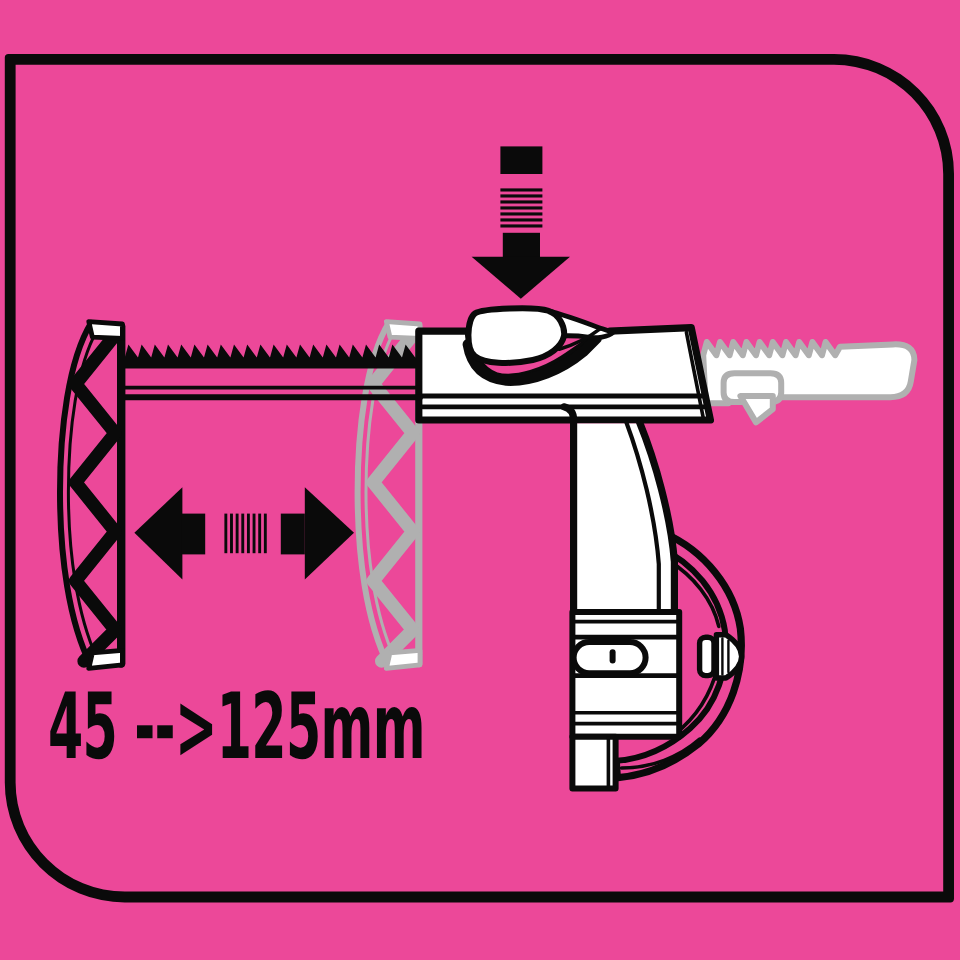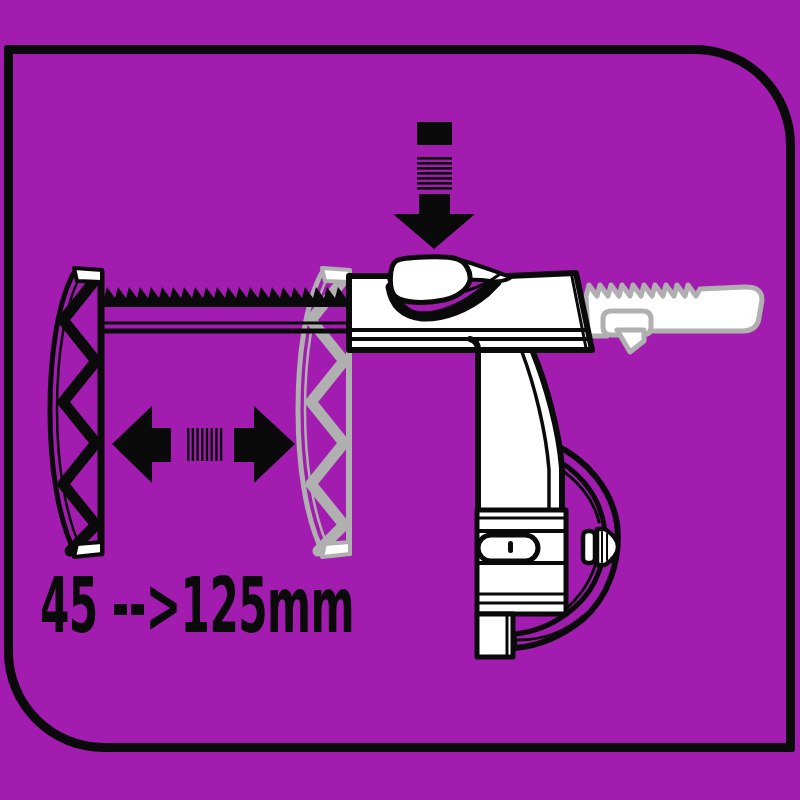--- a/index.html
+++ b/index.html
@@ -1,16 +1,16 @@
 <!DOCTYPE html>
 <html><head>
 <meta charset="utf-8">
 <style>
   html,body{margin:0;padding:0;background:#fff;}
-  #stage{position:relative;width:800px;height:800px;background:#a21caf;overflow:hidden;
+  #stage{position:relative;width:800px;height:800px;background:#ec4899;overflow:hidden;
          font-family:"DejaVu Sans","Liberation Sans",sans-serif;}
   #frame{position:absolute;left:4px;top:45px;width:791px;height:707px;box-sizing:border-box;
          border:9px solid #0a0a0a;border-radius:3px 100px 3px 100px;}
   svg{position:absolute;left:0;top:0;}
   text.cap{font-weight:bold;font-size:76px;fill:#0a0a0a;letter-spacing:-1px;}
 </style>
 </head>
 <body>
 
 <div id="stage">

